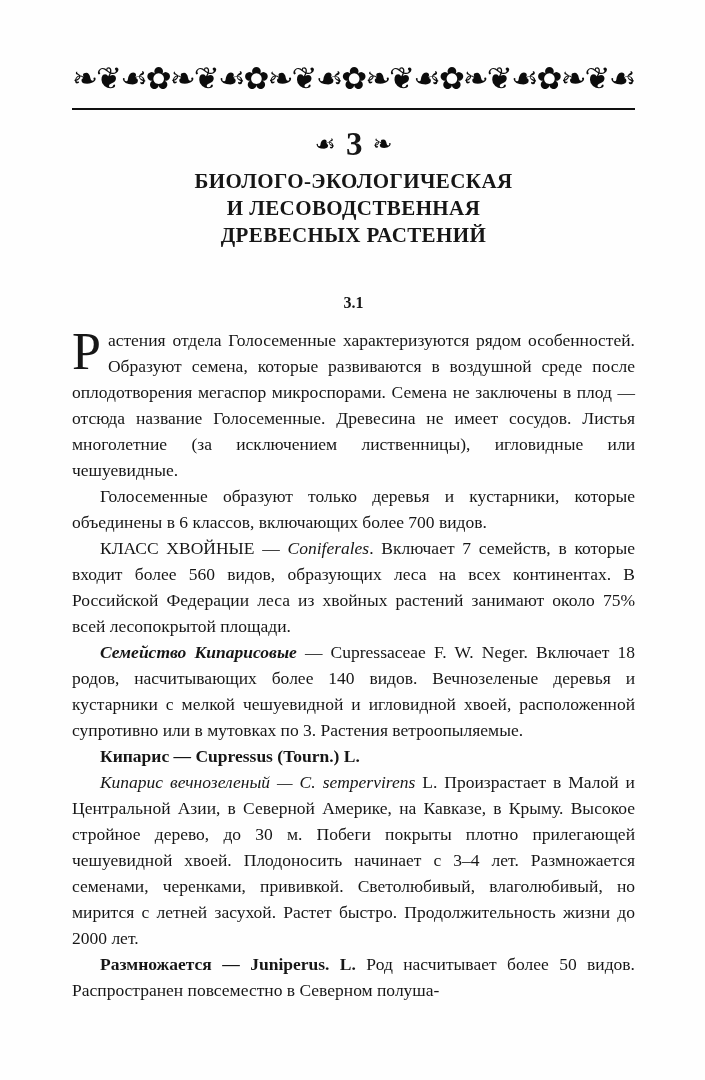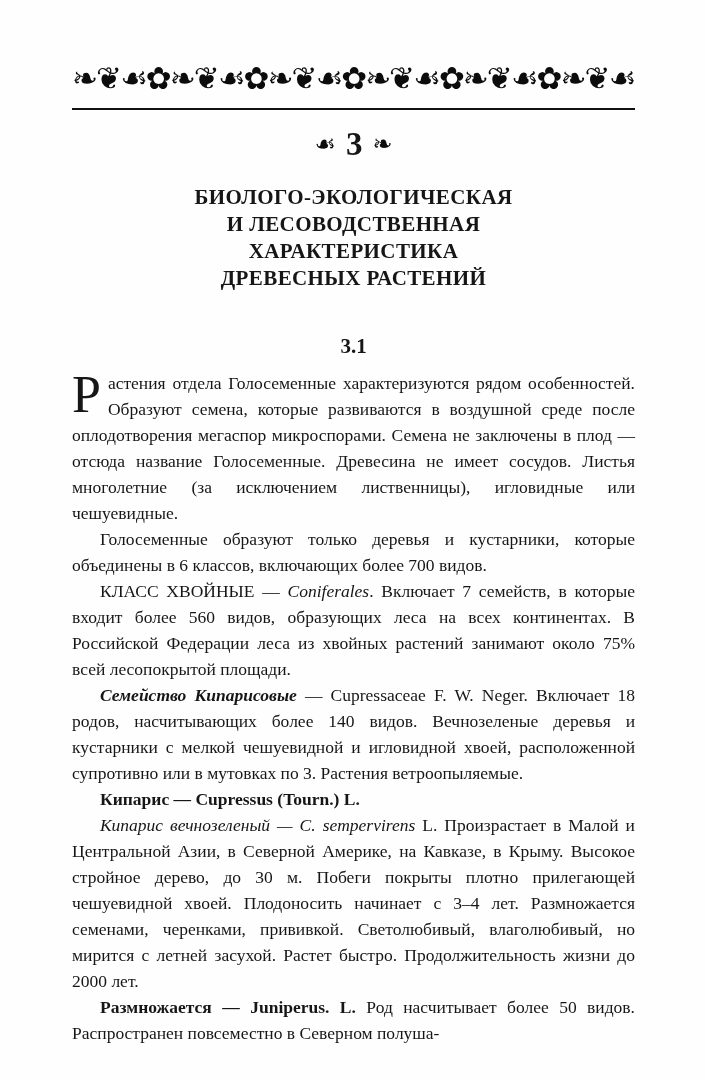--- a/index.html
+++ b/index.html
@@ -50,33 +50,33 @@
   .chapter-head .flourish {
     font-family: "DejaVu Sans", sans-serif;
     font-size: 24px;
     font-weight: normal;
     vertical-align: 3px;
     padding: 0 10px;
     color: #0c0c0c;
   }
   
   .chapter-title {
-    margin-top: 22px;
+    margin-top: 6px;
     text-align: center;
     font-weight: bold;
     font-size: 21px;
     line-height: 27px;
     letter-spacing: 0.4px;
   }
   
   .section-head {
     margin-top: 44px;
     text-align: center;
     font-weight: bold;
-    font-size: 21px;
+    font-size: 16px;
     line-height: 20px;
   }
   
   .body-text {
     margin-top: 14px;
     font-size: 17.5px;
     line-height: 26px;
     text-align: justify;
   }
   .body-text p {
@@ -103,21 +103,20 @@
 
     <div class="ornament-band">❧❦☙✿❧❦☙✿❧❦☙✿❧❦☙✿❧❦☙✿❧❦☙✿❧❦☙✿</div>
 
     <div class="chapter-head">
       <span class="flourish">☙</span><span>3</span><span class="flourish">❧</span>
     </div>
 
     <div class="chapter-title">
       <div>БИОЛОГО-ЭКОЛОГИЧЕСКАЯ</div>
       <div>И ЛЕСОВОДСТВЕННАЯ</div>
-      <div>ХАРАКТЕРИСТИКА</div>
       <div>ДРЕВЕСНЫХ РАСТЕНИЙ</div>
     </div>
 
     <div class="section-head">
       <div>3.1</div>
     </div>
 
     <div class="body-text">
       <p>
         <span class="dropcap">Р</span><span><span>астения отдела Голосеменные характеризуются рядом особенностей. Образуют семена, которые развиваются в воздушной среде после оплодотворения мегаспор микроспорами. Семена не заключены в плод — отсюда название Голосеменные. Древесина не имеет сосудов. Листья многолетние (за исключением лиственницы), игловидные или чешуевидные.</span></span>

